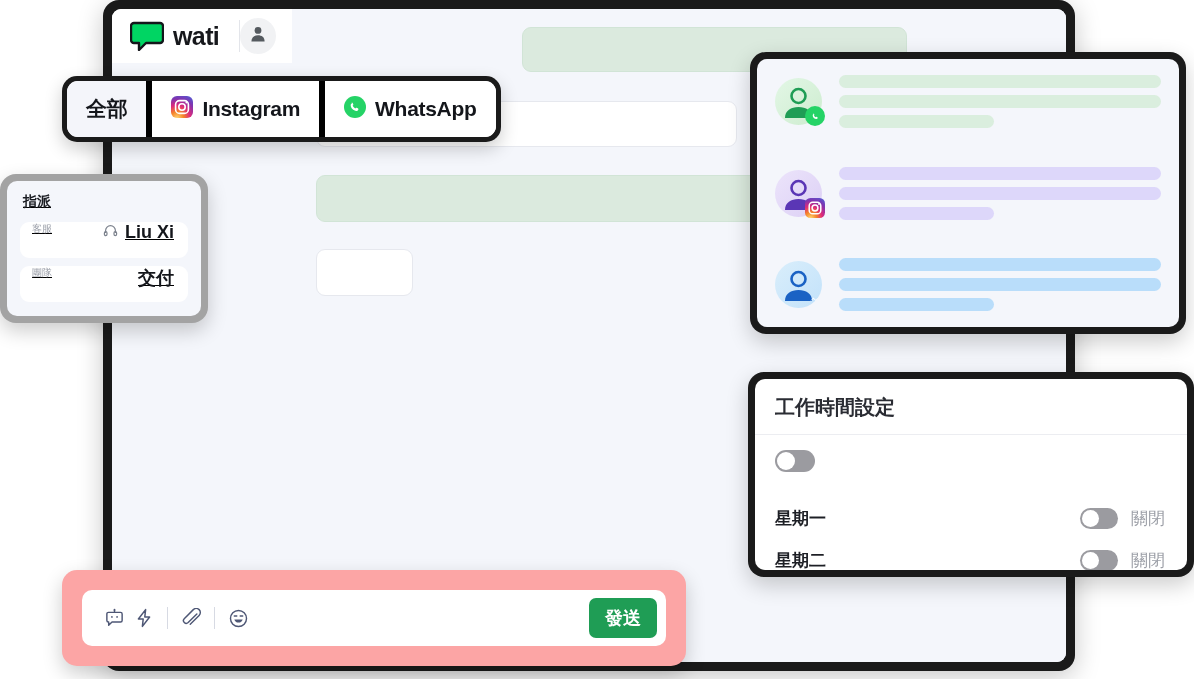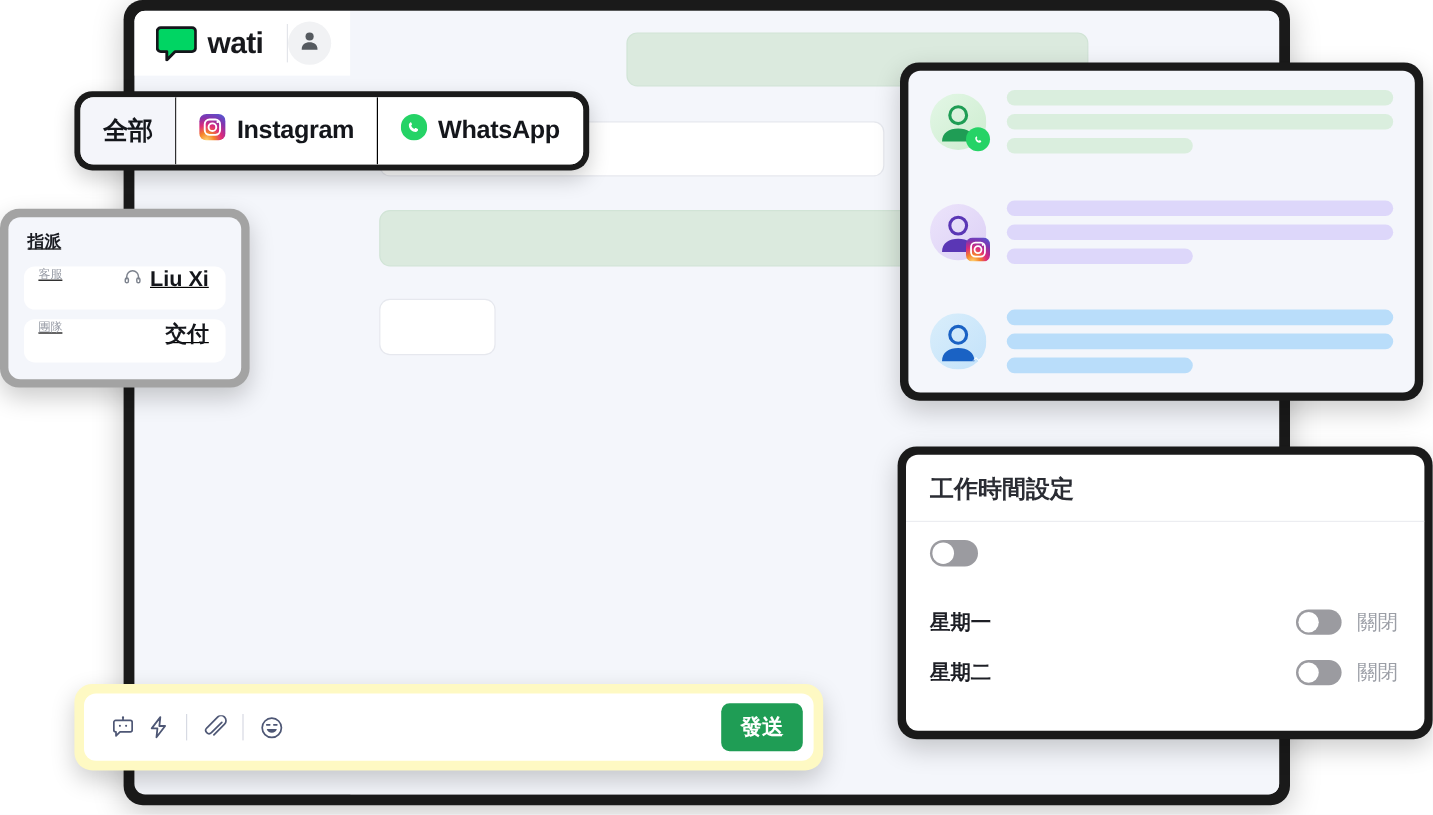--- a/index.html
+++ b/index.html
@@ -121,21 +121,21 @@
   .tab {
     display: flex;
     align-items: center;
     justify-content: center;
     gap: 9px;
     padding: 0 19px;
     font-size: 21px;
     font-weight: bold;
     color: #14161b;
     background: #ffffff;
-    border-right: 1px solid #000000;
+    border-right: 6px solid #000000;
     white-space: nowrap;
     letter-spacing: -0.3px;
   }
   .tab:last-child { border-right: none; }
   .tab.active { background: #f4f5fa; }
 
   
   .assign-card {
     position: absolute;
     left: 0px;
@@ -225,21 +225,21 @@
   .g1 .ln { background: #daeede; }
   .g2 .ln { background: #ddd7fa; }
   .g3 .ln { background: #b9ddfa; }
 
   
   .hours-card {
     position: absolute;
     left: 748px;
     top: 372px;
     width: 446px;
-    height: 244px;
+    height: 205px;
     background: #1a1a1a;
     border-radius: 16px;
     padding: 7px;
     box-shadow: 0 8px 22px rgba(0,0,0,0.2);
     overflow: hidden;
   }
   .hours-inner {
     width: 100%;
     height: 100%;
     background: #ffffff;
@@ -300,23 +300,23 @@
   }
   .toggle.lg .knob { width: 18px; height: 18px; }
   .day-spacer { height: 10px; }
 
   
   .composer-card {
     position: absolute;
     left: 62px;
     top: 570px;
     width: 624px;
-    background: #fef9c3;
+    background: #fca5a5;
     border-radius: 15px;
-    padding: 8px;
+    padding: 20px;
     box-shadow: 0 8px 20px rgba(0,0,0,0.2);
   }
   .composer-inner {
     background: #ffffff;
     border-radius: 10px;
     height: 56px;
     display: flex;
     align-items: center;
     padding: 0 9px 0 17px;
   }

